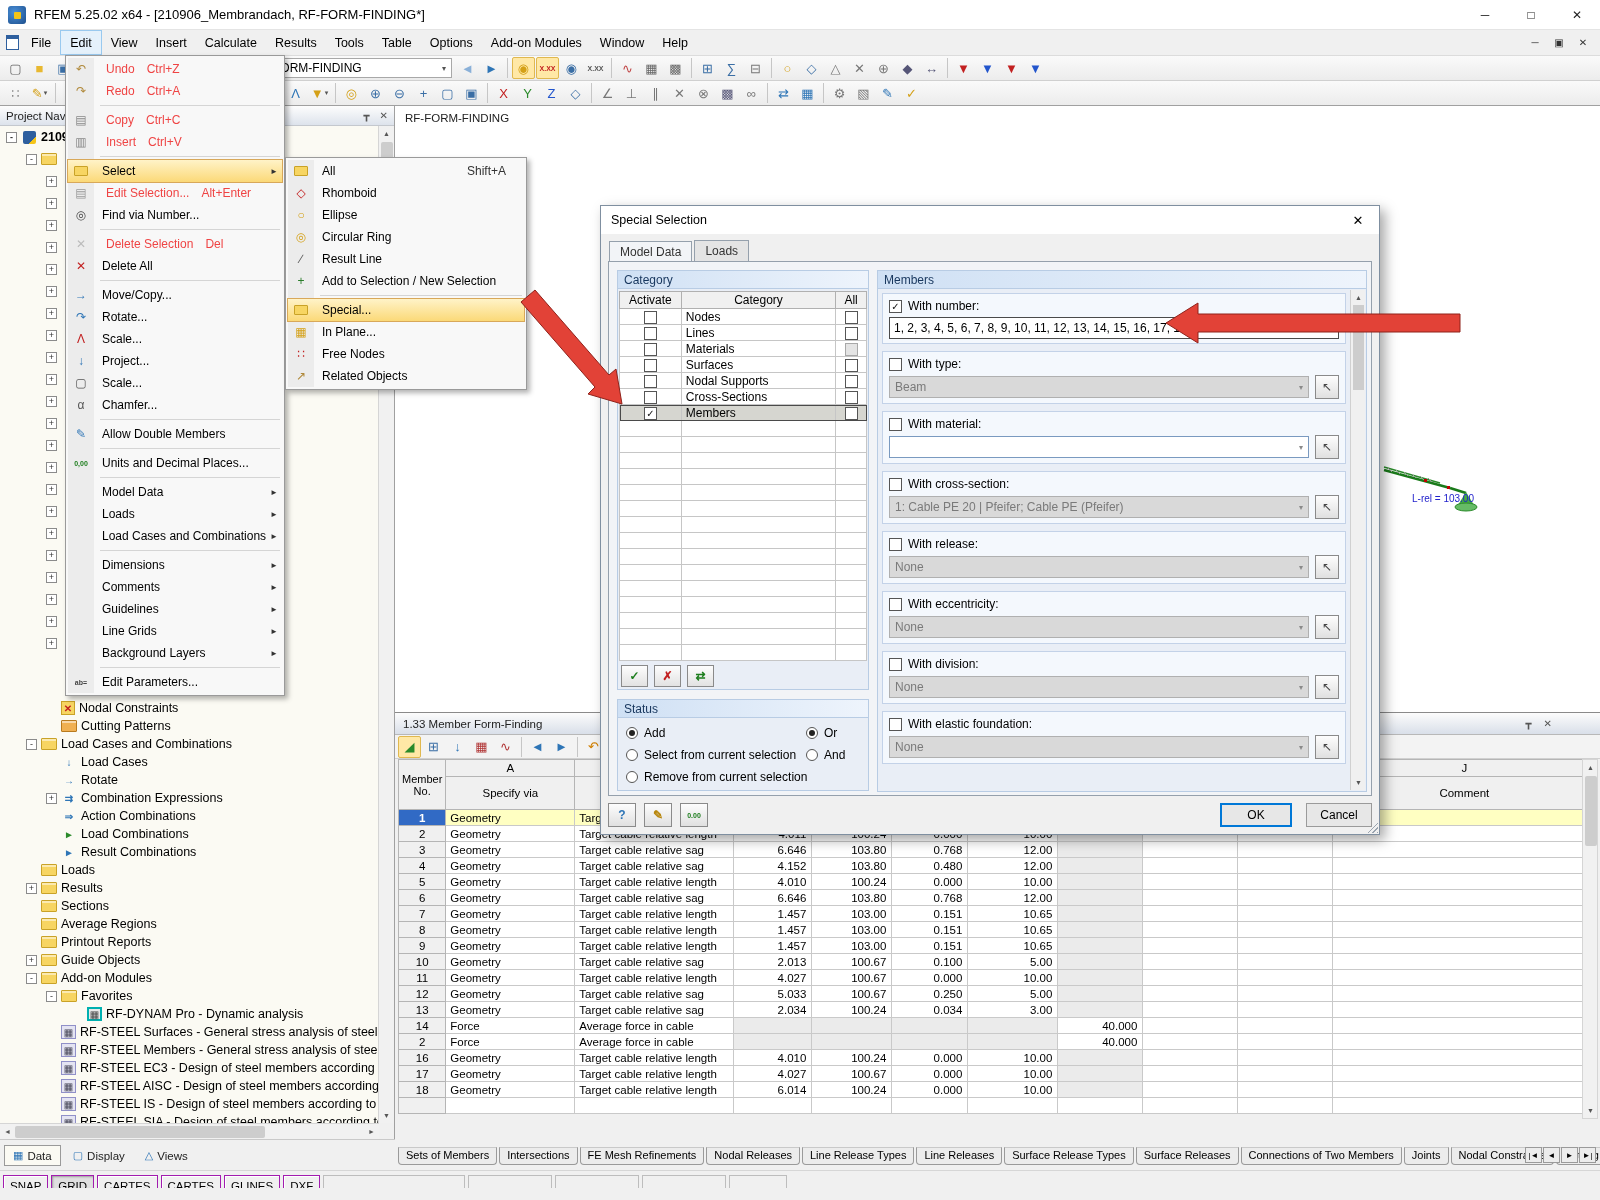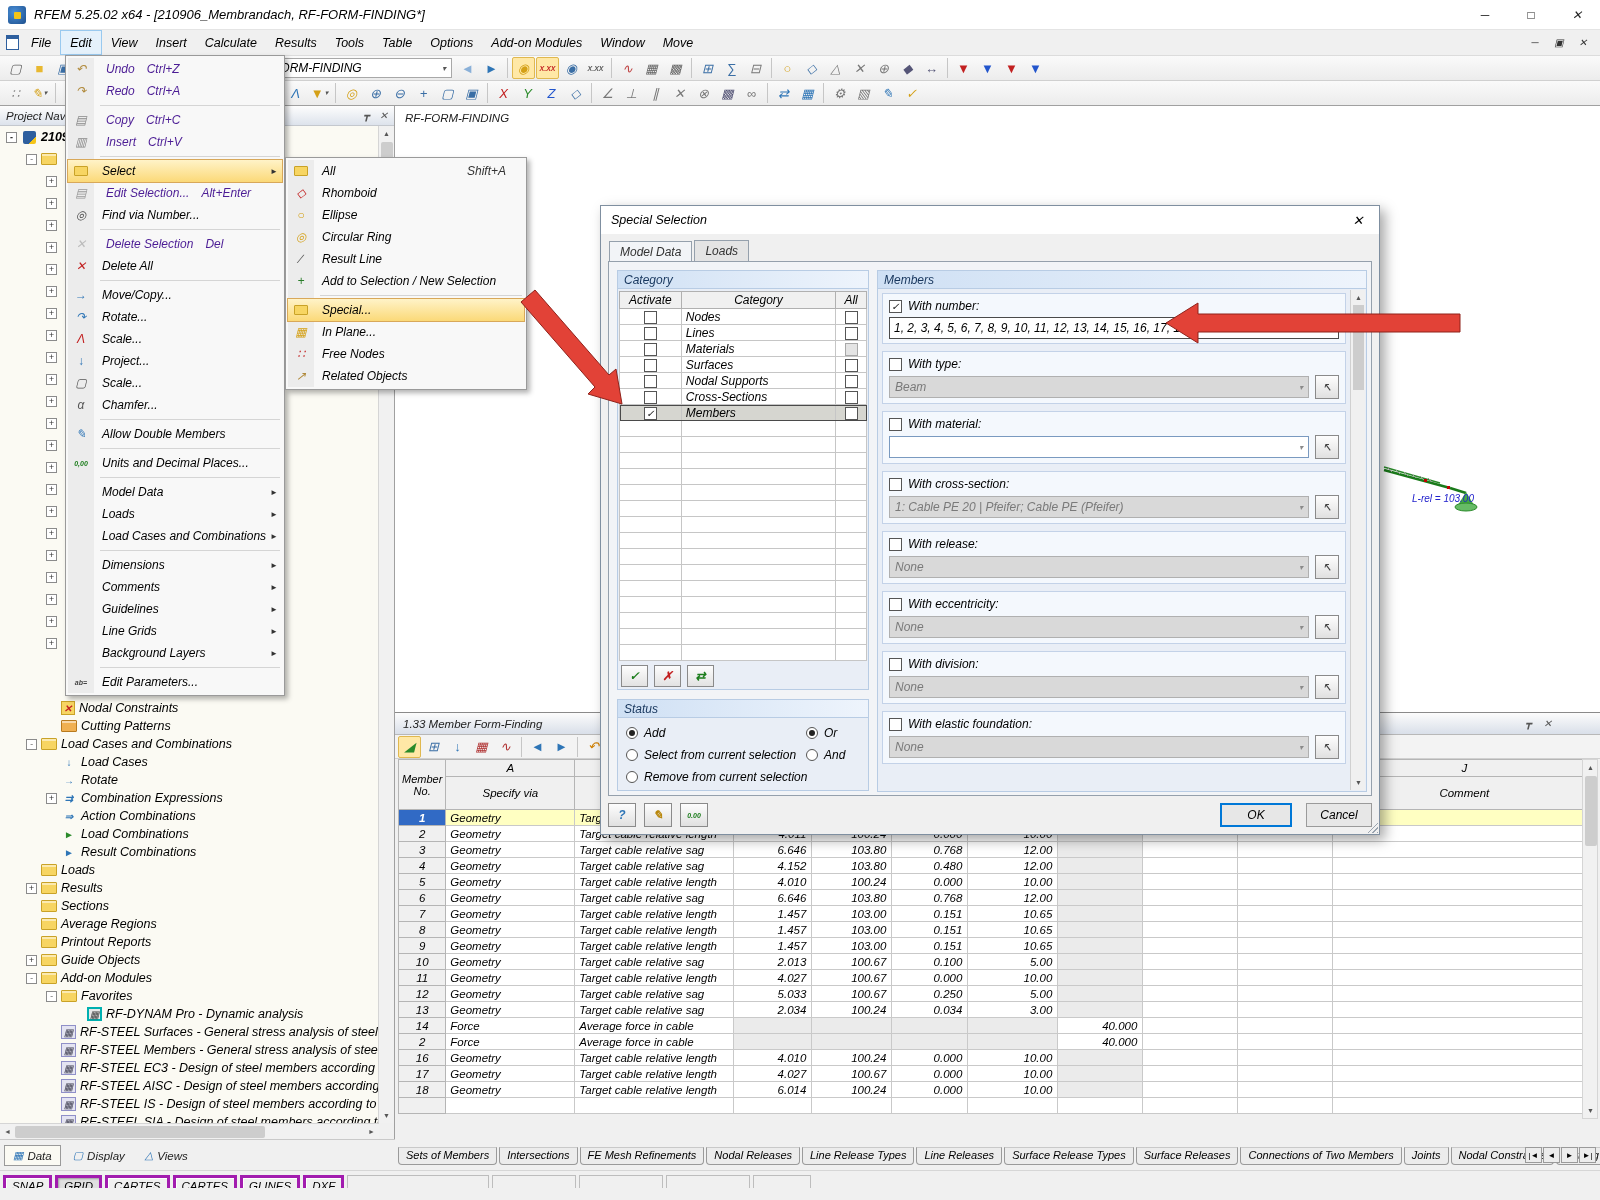--- a/index.html
+++ b/index.html
@@ -1,18 +1,18 @@
 <!DOCTYPE html>
 <html><head>
 <meta charset="utf-8">
 <style>
 * { box-sizing:border-box; margin:0; padding:0; }
 html,body { width:1600px; height:1200px; overflow:hidden; }
 body { font-family:"Liberation Sans",sans-serif; font-size:12px; color:#000; background:#f0f0f0; }
-.app { position:relative; width:1600px; height:1188px; background:#fff; overflow:hidden;font-style:italic; }
+.app { position:relative; width:1600px; height:1188px; background:#fff; overflow:hidden; }
 
 
 .titlebar { position:absolute; left:0; top:0; width:1600px; height:30px; background:#fff; display:flex; align-items:center; padding-left:8px; border-bottom:1px solid #e4e4e4; }
 .app-logo { width:18px; height:18px; border-radius:3px; background:radial-gradient(circle at 35% 35%, #4a90d9, #1d4f8c); position:relative; flex:0 0 auto; }
 .app-logo::after { content:""; position:absolute; left:6px; top:6px; width:7px; height:7px; background:#f5c518; border-radius:1px; }
 .title-text { margin-left:8px; font-size:13px; white-space:nowrap; }
 .win-controls { margin-left:auto; display:flex; height:30px; }
 .win-btn { width:46px; height:30px; display:flex; align-items:center; justify-content:center; font-size:12px; color:#222; }
 
 
@@ -80,21 +80,21 @@
 .popup-menu::before { content:""; position:absolute; left:2px; top:2px; bottom:2px; width:26px; background:#ececec; }
 #edit-menu { left:65px; top:55px; width:220px; }
 #select-menu { left:285px; top:157px; width:242px; }
 .pm-item { height:22px; display:flex; align-items:center; position:relative; }
 .pm-ic { width:26px; align-self:stretch; display:flex; align-items:center; justify-content:center; font-size:12px; position:relative; z-index:1; flex:0 0 auto; }
 .pm-ic .txt-ic { font-size:7px; font-weight:bold; }
 .pm-ic .ic-folder { width:14px; height:10px; background:#f7d562; border:1px solid #c9a227; border-radius:1px; }
 .pm-label { margin-left:8px; white-space:nowrap; position:relative; z-index:1; }
 .pm-short { margin-left:auto; margin-right:18px; color:#333; position:relative; z-index:1; }
 .pm-arrow { position:absolute; right:4px; font-size:8px; color:#333; z-index:1; }
-.pm-item.disabled .pm-label, .pm-item.disabled .pm-short { color:#4c1d95;margin-left:12px; }
+.pm-item.disabled .pm-label, .pm-item.disabled .pm-short { color:#ef4444;margin-left:12px; }
 .pm-item.disabled .pm-ic { color:#bcbcbc; }
 .pm-item.hl { background:linear-gradient(#fff3c8,#fbd978); outline:1px solid #d8a85a; z-index:2; }
 .pm-item.hl .pm-ic { background:transparent; }
 .pm-sep { height:7px; position:relative; }
 .pm-sep::after { content:""; position:absolute; left:32px; right:2px; top:3px; height:1px; background:#d5d5d5; }
 
 
 .dialog { position:absolute; left:600px; top:205px; width:780px; height:630px; background:#f0f0f0; border:1px solid #7f8fa0; box-shadow:5px 5px 12px rgba(0,0,0,.35); z-index:50; }
 .dlg-title { height:28px; background:#fff; display:flex; align-items:center; padding-left:10px; font-size:12.5px; }
 .dlg-close { margin-left:auto; width:42px; height:28px; display:flex; align-items:center; justify-content:center; font-size:13px; }
@@ -160,21 +160,21 @@
 .bp-table tr.sel td.num { background:#316ac5; color:#fff; font-weight:bold; }
 .bp-vscroll { position:absolute; right:2px; top:46px; width:16px; height:360px; background:#f1f1f1; border:1px solid #d5d5d5; }
 .bp-tabs { position:absolute; left:3px; top:434px; height:18px; display:flex; gap:2px; font-size:11px; }
 .bp-tab { padding:1px 7px 2px; background:#ececec; border:1px solid #9a9a9a; border-top:1px solid #c9c9c9; border-radius:0 0 4px 4px; white-space:nowrap; }
 .bp-tabnav { position:absolute; right:4px; top:434px; display:flex; gap:1px; }
 .bp-tabnav span { width:17px; height:16px; border:1px solid #9a9a9a; background:#ececec; display:flex; align-items:center; justify-content:center; font-size:8px; }
 
 
 .statusbar { position:absolute; left:0; top:1170px; width:1600px; height:30px; background:#f0f0f0; border-top:1px solid #d6d6d6; display:flex; align-items:center; padding:0 3px; gap:3px; font-size:11.5px; }
 .sb-msg { width:822px; height:22px; border:1px solid #bdbdbd; background:#f4f4f4; display:flex; align-items:center; padding:0 6px; }
-.sb-toggle { height:22px; padding:0 6px; border:3px solid #a21caf; display:flex; align-items:center; background:#f0f0f0; box-shadow:inset 1px 1px 0 #fff; }
+.sb-toggle { height:22px; padding:0 6px; border:1px solid #a21caf; display:flex; align-items:center; background:#f0f0f0; box-shadow:inset 1px 1px 0 #fff; }
 .sb-toggle.pressed { background:#e0e0e0; box-shadow:inset 1px 1px 2px rgba(0,0,0,.3); }
 .sb-seg { height:22px; border:1px solid #bdbdbd; }
 .sb-seg.w1{width:142px;} .sb-seg.w2{width:84px;} .sb-seg.w3{width:84px;} .sb-seg.w4{width:84px;} .sb-seg.w5{width:58px;}
 .sb-grip { margin-left:auto; width:14px; height:14px; background:repeating-linear-gradient(135deg,transparent,transparent 2px,#aaa 2px,#aaa 3px); clip-path:polygon(100% 0,100% 100%,0 100%); align-self:flex-end; }
 
 
 .overlay { position:absolute; left:0; top:0; z-index:100; pointer-events:none; }
 </style>
 </head>
 <body>
@@ -215,21 +215,21 @@
       <span class="menu-item">Tools</span>
 
       <span class="menu-item">Table</span>
 
       <span class="menu-item">Options</span>
 
       <span class="menu-item">Add-on Modules</span>
 
       <span class="menu-item">Window</span>
 
-      <span class="menu-item">Move</span>
+      <span class="menu-item">Help</span>
 
     <span class="mdi-controls">
 
         <span class="mdi-btn">─</span>
 
         <span class="mdi-btn">▣</span>
 
         <span class="mdi-btn">✕</span>
 
     </span>

